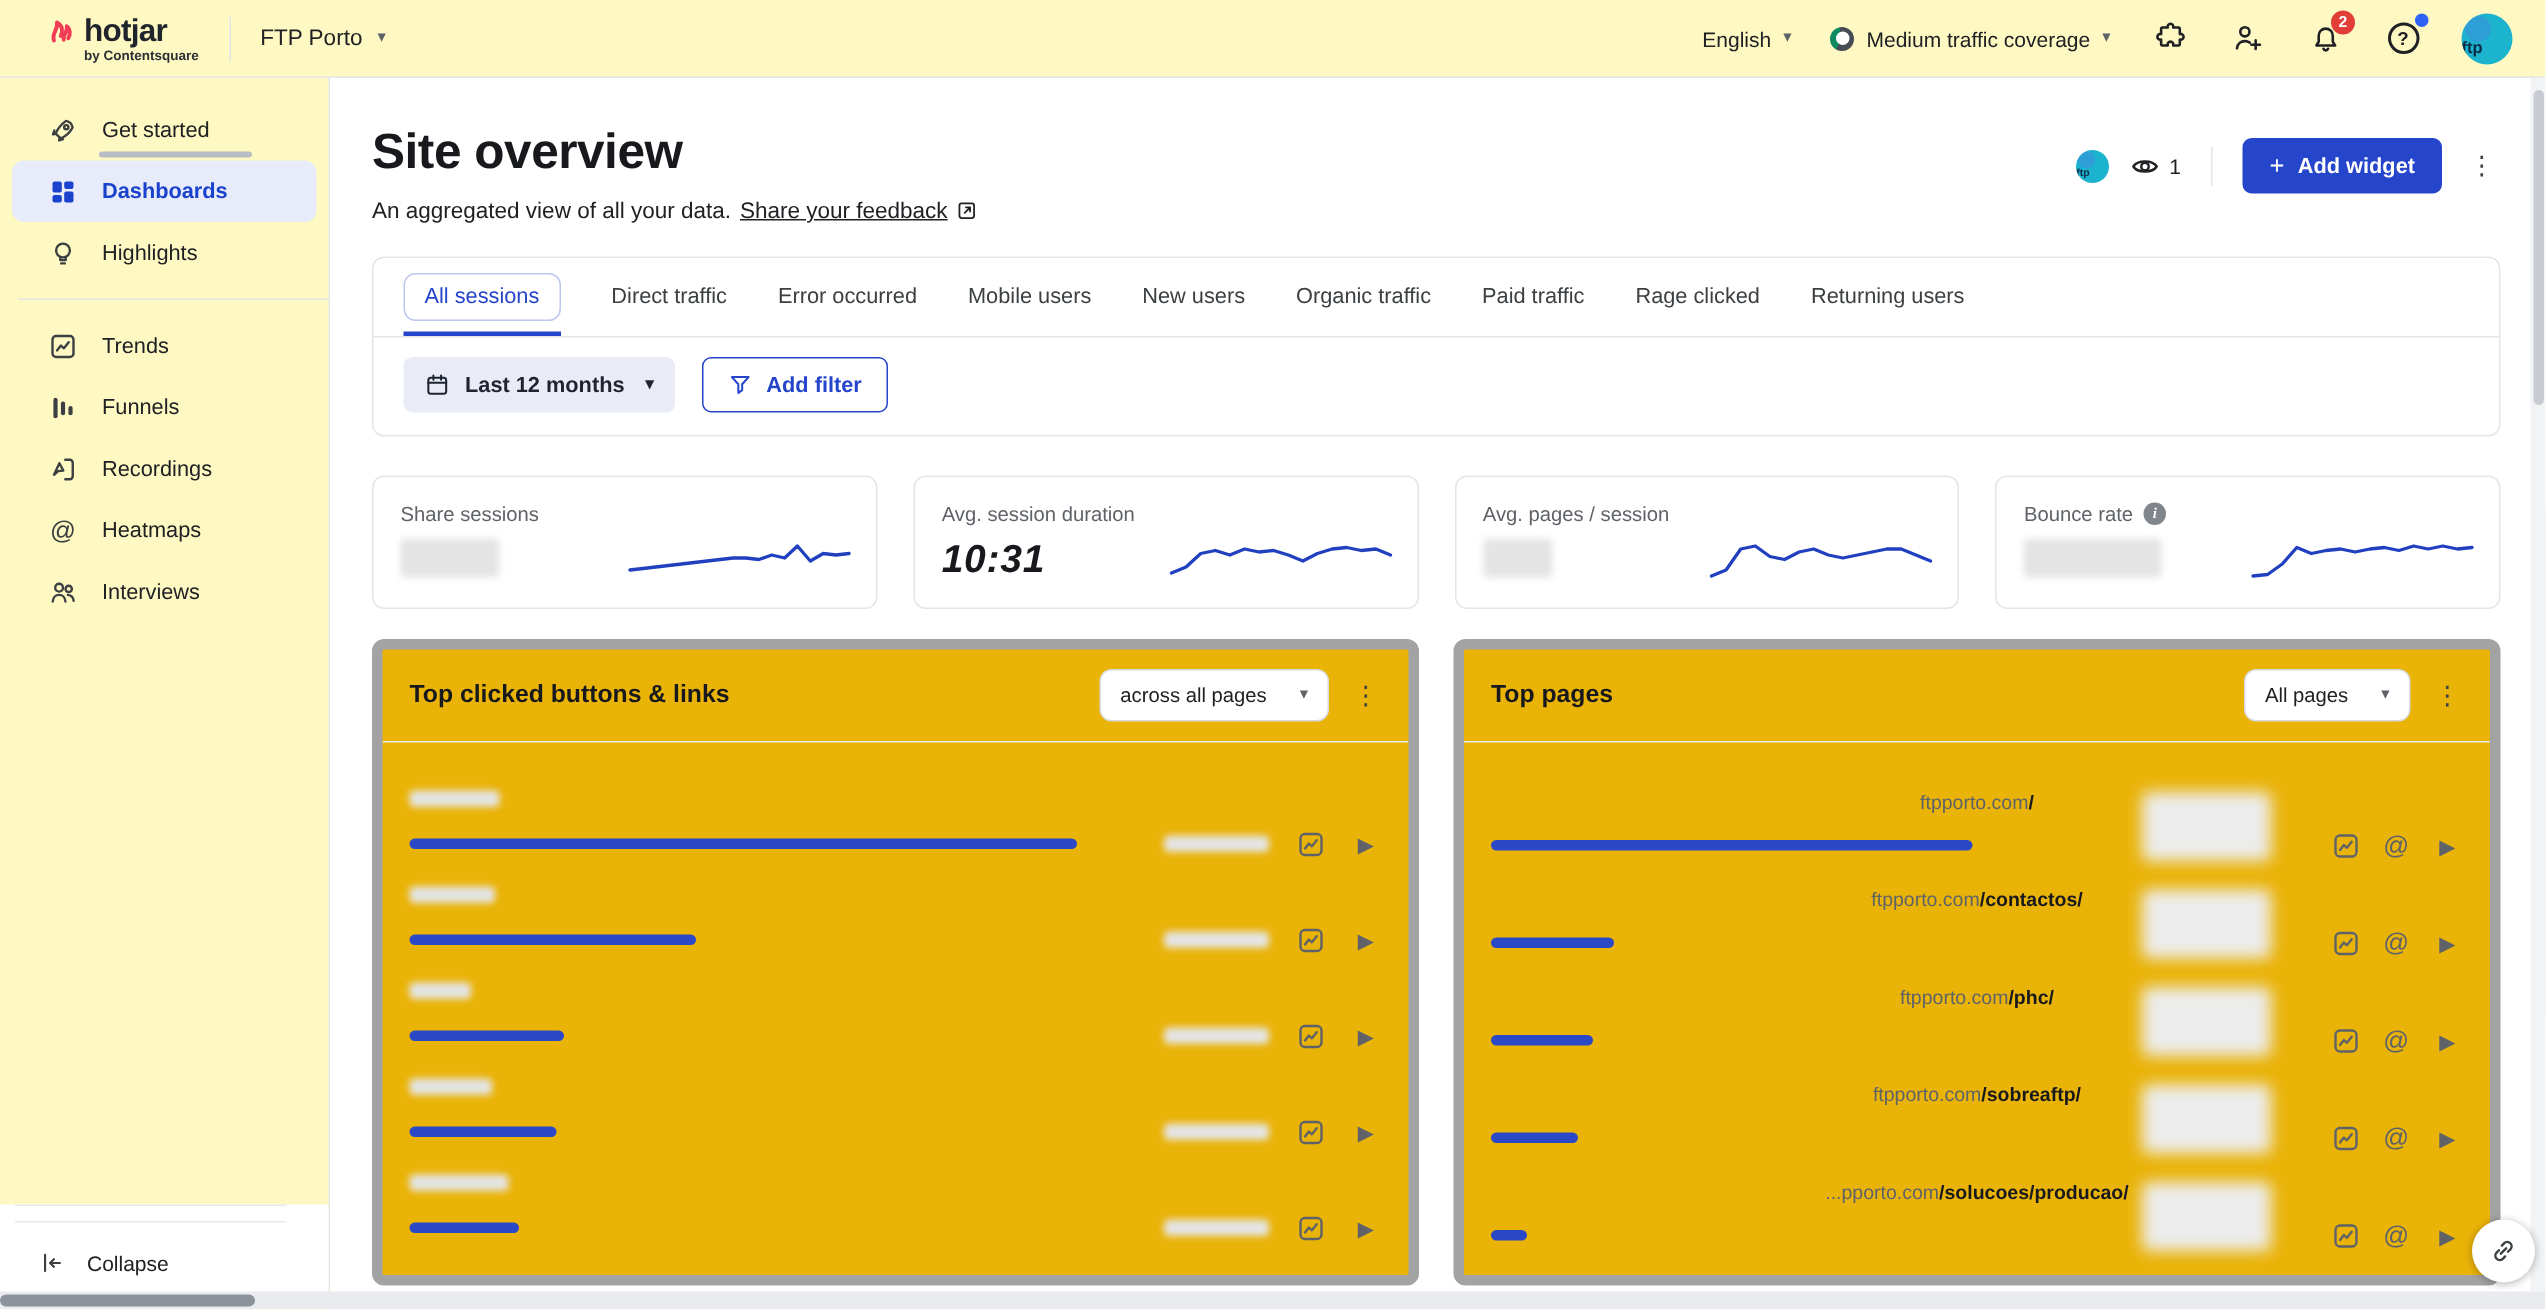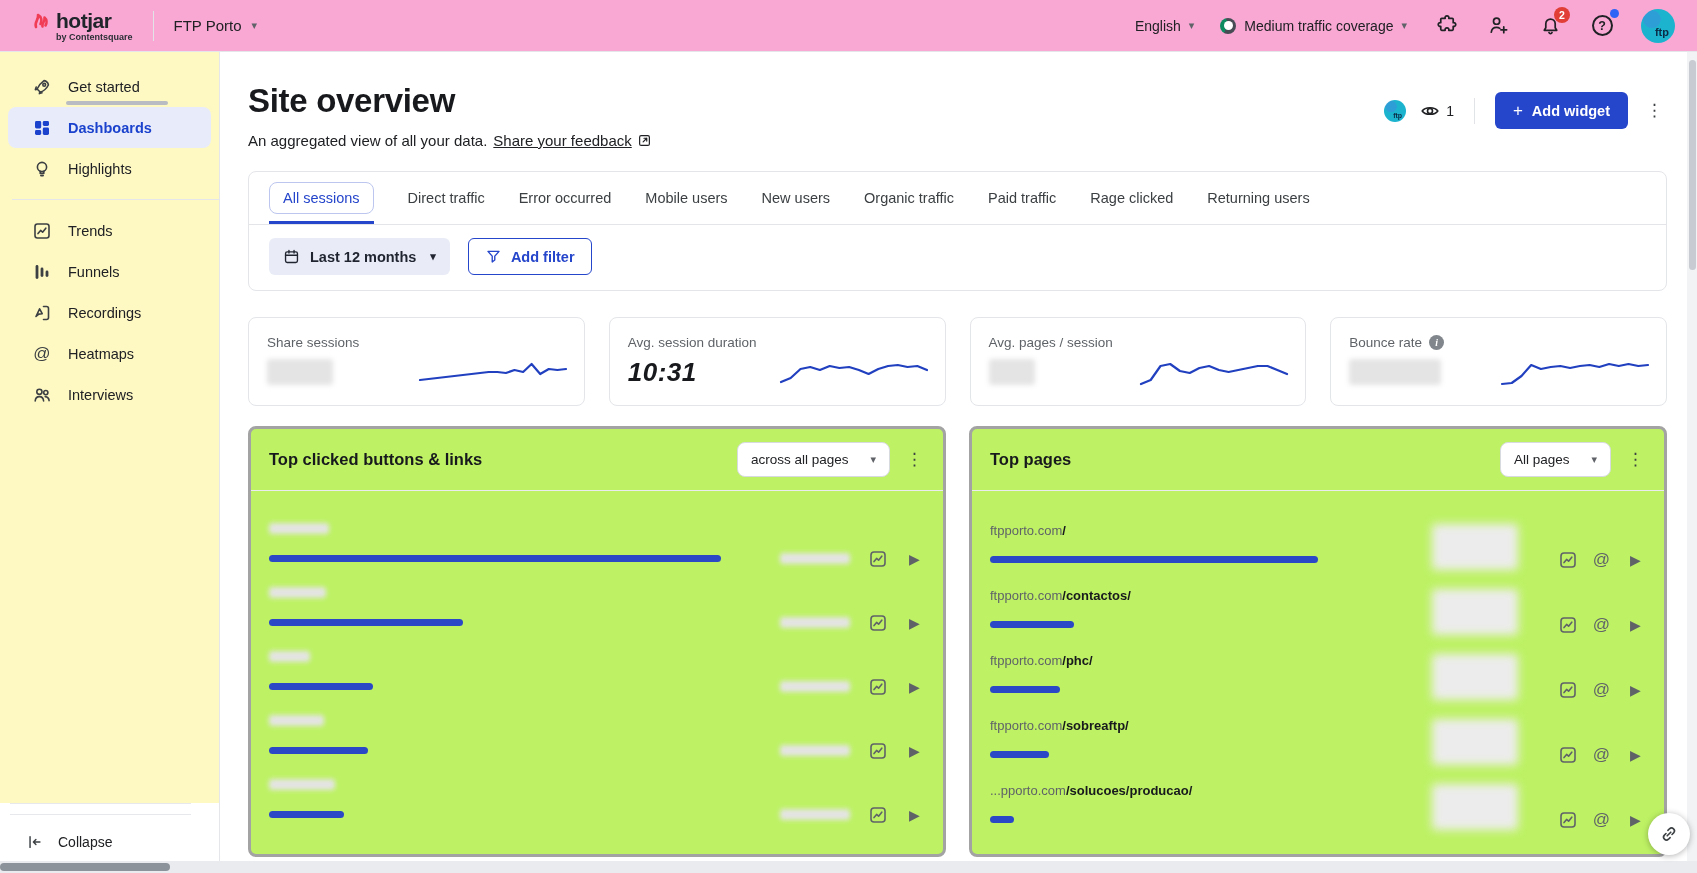--- a/index.html
+++ b/index.html
@@ -1,42 +1,42 @@
 <!DOCTYPE html>
 <html><head>
 <meta charset="utf-8">
 <style>
   * { margin:0; padding:0; box-sizing:border-box; }
   html,body { width:1697px; height:873px; overflow:hidden; }
   body { font-family:"Liberation Sans", sans-serif; background:#fff; color:#1f2328; position:relative; }
   .screen { position:absolute; inset:0; background:#fff; }
 
   
-  .topbar { position:absolute; top:0; left:0; right:0; height:52px; background:#f9a8d4;
+  .topbar { position:absolute; top:0; left:0; right:0; height:52px; background:#fef9c3;
             border-bottom:1px solid #e4e6ea; display:flex; align-items:center; padding:0 22px 0 30px; z-index:5; }
   .logo-wrap { display:flex; flex-direction:column; line-height:1; }
   .logo-row { display:flex; align-items:center; gap:6px; }
   .logo-name { font-size:21px; font-weight:700; color:#20242b; letter-spacing:-0.5px; }
   .logo-byline { font-size:9px; font-weight:700; color:#2b2f36; margin:2px 0 0 26px; }
   .tb-divider { width:1px; height:30px; background:#e1e3e7; margin:0 20px; }
   .site-selector { display:flex; align-items:center; gap:10px; font-size:15px; color:#202124; cursor:pointer; }
   .caret { font-size:11px; color:#5f6368; line-height:1; }
   .tb-spacer { flex:1; }
   .tb-right { display:flex; align-items:center; gap:26px; }
   .lang-btn, .coverage-btn { display:flex; align-items:center; gap:8px; font-size:14px; color:#202124; cursor:pointer; }
   .donut { width:16px; height:16px; border-radius:50%; background:conic-gradient(from 210deg,#0d8a5f 0 38%,#474c54 38% 100%); position:relative; }
   .donut::after { content:""; position:absolute; inset:3.5px; background:#fff; border-radius:50%; }
   .tb-iconbtn { position:relative; width:26px; height:26px; display:flex; align-items:center; justify-content:center; color:#202124; cursor:pointer; }
   .badge { position:absolute; top:-6px; right:-7px; min-width:16px; height:16px; border-radius:8px; background:#e03e36; color:#fff;
            font-size:10.5px; font-weight:700; display:flex; align-items:center; justify-content:center; padding:0 4px; }
   .help-circle { width:21px; height:21px; border:2px solid #202124; border-radius:50%; display:flex; align-items:center; justify-content:center;
                  font-size:12.5px; font-weight:700; color:#202124; }
   .blue-dot { position:absolute; top:-4px; right:-4px; width:9px; height:9px; border-radius:50%; background:#2e63f6; }
   .avatar { width:34px; height:34px; border-radius:50%; background:radial-gradient(circle at 32% 30%, #2e9fd6 0 26%, #1cb3cf 27% 100%);
-            display:flex; align-items:flex-end; justify-content:flex-end; overflow:hidden; }
+            display:flex; align-items:flex-end; overflow:hidden; }
   .avatar span { font-size:11px; font-weight:700; color:#0b2b46; margin:0 6px 5px 0; }
   .avatar.small { width:22px; height:22px; } .avatar.small span { font-size:7px; margin:0 4px 3px 0; }
 
   
   .sidebar { position:absolute; top:52px; left:0; bottom:0; width:220px; background:#fef9c3; border-right:1px solid #e4e6ea; padding-top:14px; }
   .side-item { display:flex; align-items:center; gap:16px; height:41px; padding-left:24px; font-size:14.5px; color:#202124; cursor:pointer; position:relative; margin:0 8px; border-radius:8px; }
   .side-item .sicon { width:20px; height:20px; color:#3c4043; display:flex; align-items:center; justify-content:center; flex:none; }
   .side-item.active { background:#e8ecfa; color:#1b42cd; font-weight:700; }
   .side-item.active .sicon { color:#1b42cd; }
   .gs-progress { position:absolute; left:58px; bottom:2px; width:102px; height:4px; border-radius:2px; background:#b9bcc2; }
@@ -82,27 +82,27 @@
   .blur-blob { background:#e4e4e4; filter:blur(2.5px); border-radius:3px; }
   .mv-blob { margin-top:9px; height:26px; }
   .w-total { width:66px; } .w-pages { width:46px; } .w-bounce { width:92px; }
   .spark { position:absolute; right:16px; bottom:15px; }
   .spark polyline { fill:none; stroke:#2140c0; stroke-width:2.2; stroke-linecap:round; stroke-linejoin:round; }
   .info-dot { width:15px; height:15px; border-radius:50%; background:#80868b; color:#fff; font-size:10px; font-weight:700;
               display:inline-flex; align-items:center; justify-content:center; font-family:"Liberation Serif",serif; font-style:italic; }
 
   
   .panels-row { margin-top:20px; display:grid; grid-template-columns:1fr 1fr; gap:23px; }
-  .panel { border:3px solid #a3a3a3; border-radius:8px; background:#bef264; height:431px; overflow:hidden; }
+  .panel { border:7px solid #a3a3a3; border-radius:8px; background:#eab308; height:431px; overflow:hidden; }
   .panel-head { display:flex; align-items:center; padding:13px 16px 13px 18px; border-bottom:1px solid #e9ebef; }
   .panel-title { font-size:16.5px; font-weight:700; color:#17191c; flex:1; }
   .scope-select { display:flex; align-items:center; gap:22px; height:35px; padding:0 13px; border:1px solid #d7dade; border-radius:8px;
                   font-size:13.5px; color:#202124; background:#fff; cursor:pointer; }
   .panel-head .kebab { margin-left:12px; }
-  .panel-body { padding:8px 18px 0 18px; }
+  .panel-body { padding:8px 18px 0 18px;text-align:center; }
   .p-row { margin-top:18px; position:relative; }
   .p-row:first-child { margin-top:24px; }
   .row-label-blob { height:11px; margin-bottom:14px; }
   .row-url { font-size:13px; margin-bottom:11px; }
   .row-url .dom { color:#5f6368; }
   .row-url .path { color:#17191c; font-weight:700; }
   .bar-line { display:flex; align-items:center; }
   .bar-area { flex:1; margin-right:14px; }
   .hbar { height:7px; border-radius:3.5px; background:#2b49c6; }
   .count-blob { width:70px; height:11px; margin-right:17px; flex:none; }

